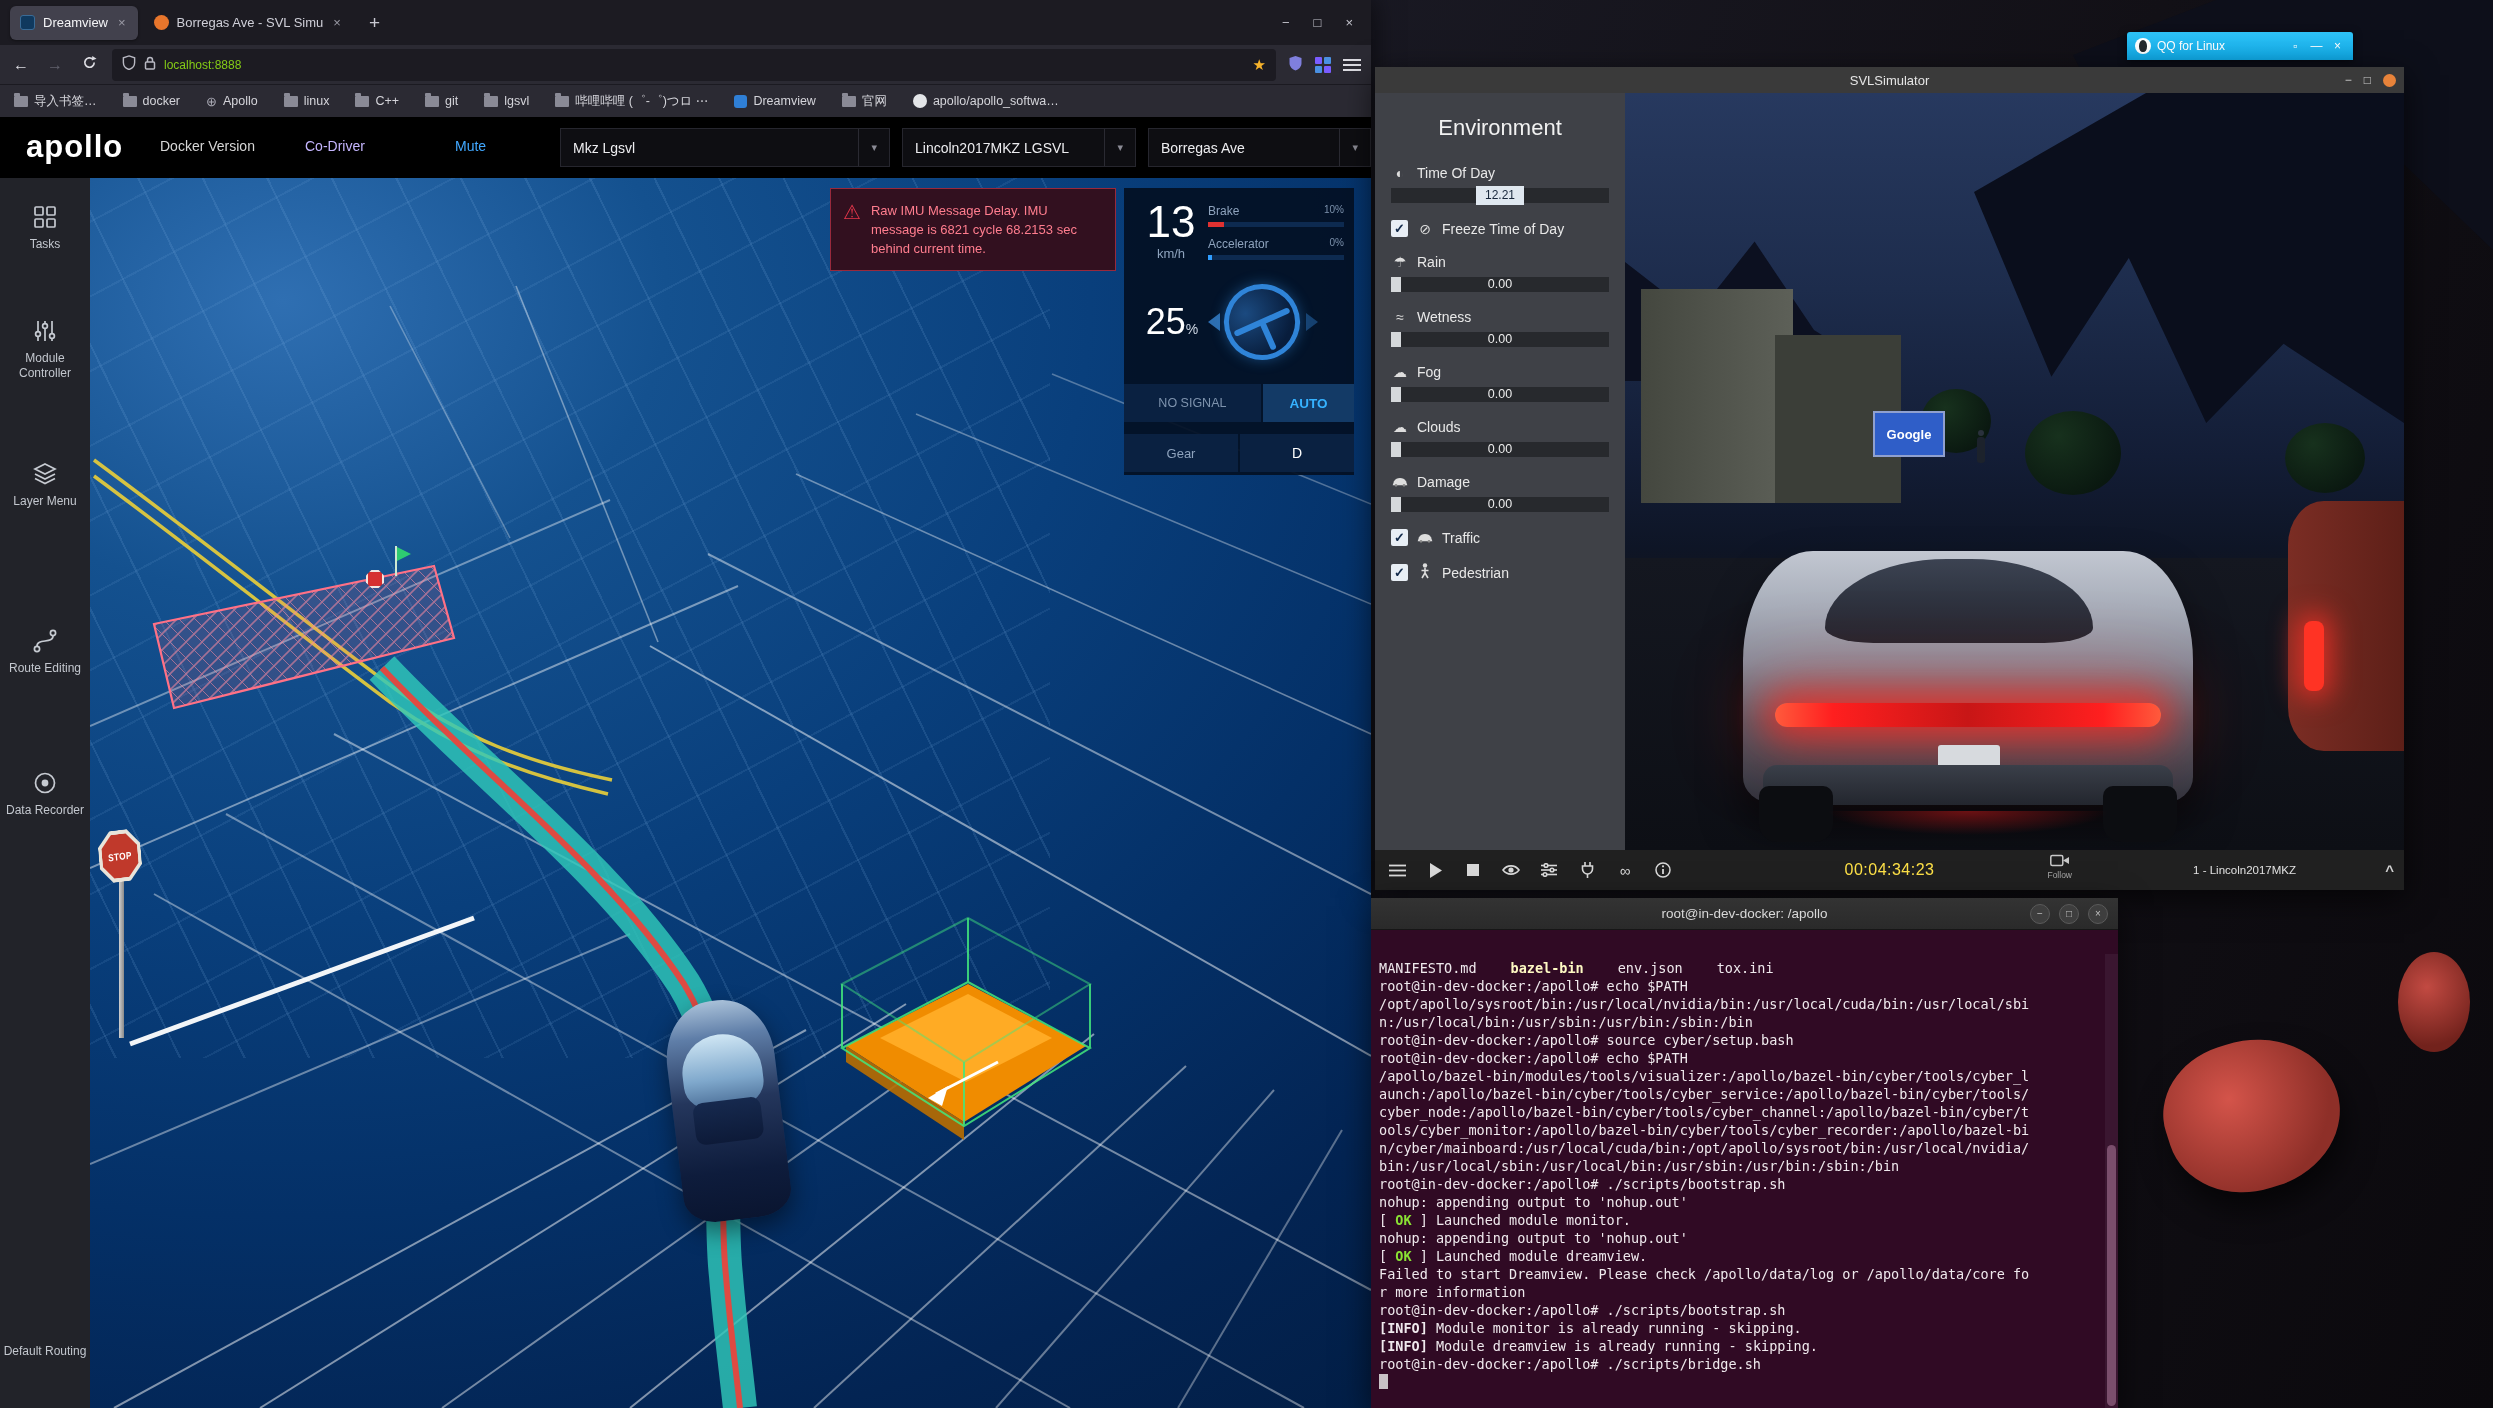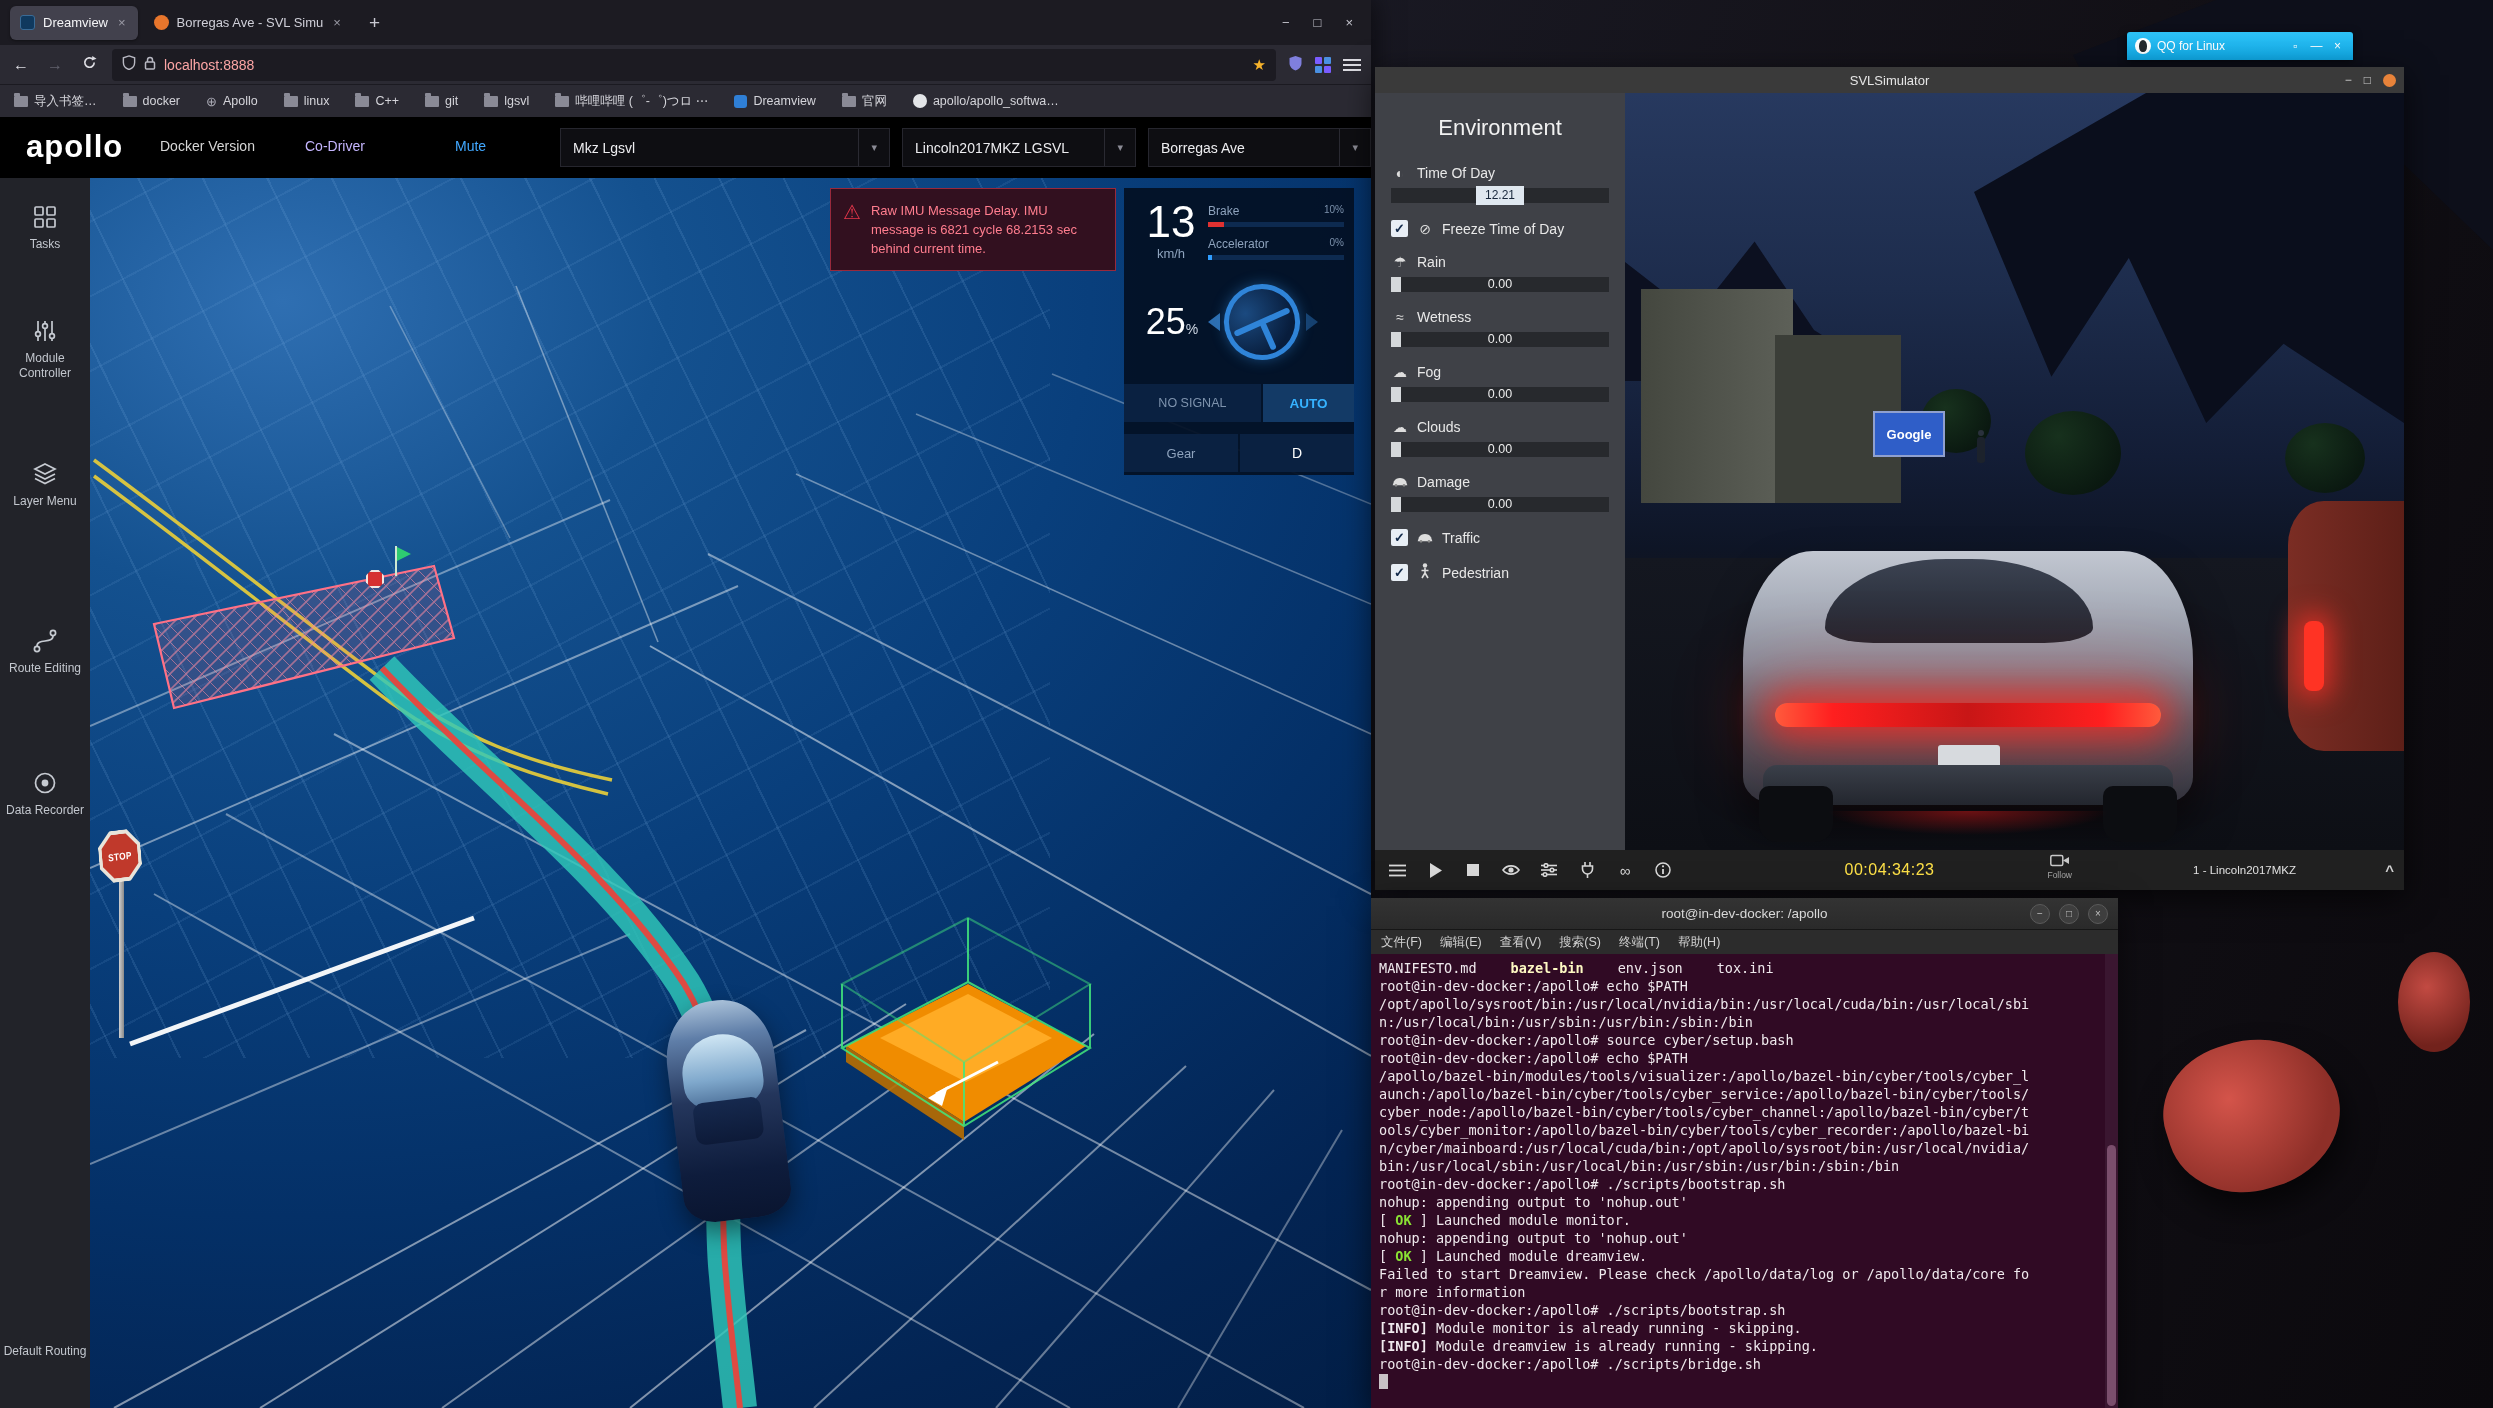--- a/index.html
+++ b/index.html
@@ -30,21 +30,21 @@
 .fav-dv{background:#10395e;border:1px solid #3a6b96}
 .fav-svl{background:#e8762c;border-radius:50%}
 .tab-title{white-space:nowrap;overflow:hidden;text-overflow:ellipsis;max-width:165px}
 .tab-close{color:#9a9aa5;font-size:13px;padding:0 2px}
 .newtab{color:#c9c9d2;font-size:19px;padding:0 10px}
 .winctl{margin-left:auto;display:flex;gap:24px;color:#c3c3cc;font-size:13px;padding-right:8px}
 .navbar{height:40px;background:#2b2a33;display:flex;align-items:center;padding:0 10px;gap:12px;border-bottom:1px solid #1b1a21}
 .nav-ic{color:#dcdce2;font-size:16px;width:22px;text-align:center}
 .nav-ic.dim{color:#62626e}
 .urlbar{flex:1;height:32px;background:#1c1b22;border-radius:4px;display:flex;align-items:center;padding:0 10px;gap:8px}
-.url-text{color:#fca5a5;font-size:14px;flex:1}
+.url-text{color:#84cc16;font-size:12px;flex:1}
 .star{color:#f7b32b;font-size:15px}
 .ext-grid{width:16px;height:16px;display:grid;grid-template-columns:7px 7px;gap:2px}
 .ext-grid i{width:7px;height:7px;border-radius:1px}
 .hamb{width:18px;height:12px;border-top:2px solid #dcdce2;border-bottom:2px solid #dcdce2;position:relative}
 .hamb::after{content:"";position:absolute;left:0;right:0;top:3px;height:2px;background:#dcdce2}
 .bookmarks{height:32px;background:#2b2a33;display:flex;align-items:center;padding:0 14px;gap:26px;font-size:12.5px;color:#d4d4da;overflow:hidden}
 .bm{display:flex;align-items:center;gap:6px;white-space:nowrap}
 .folder{width:14px;height:11px;background:#8a8a96;border-radius:1px;position:relative;flex:none}
 .folder::before{content:"";position:absolute;left:0;top:-3px;width:6px;height:3px;background:#8a8a96;border-radius:1px 1px 0 0}
 .gh{width:14px;height:14px;border-radius:50%;background:#e3e5e8;flex:none}
@@ -718,28 +718,20 @@
 
   <div class="term">
     <div class="term-tb">
       <span class="term-title">root@in-dev-docker: /apollo</span>
       <span class="term-btns">
         <span class="tbtn">−</span>
         <span class="tbtn">□</span>
         <span class="tbtn">×</span>
       </span>
     </div>
-    <div class="term-menu">
-      <span>文件(F)</span>
-      <span>编辑(E)</span>
-      <span>查看(V)</span>
-      <span>搜索(S)</span>
-      <span>终端(T)</span>
-      <span>帮助(H)</span>
-    </div>
     <div class="term-body">
       <div class="tl"><span class="ls-i">MANIFESTO.md</span><span class="ls-i c-dir">bazel-bin</span><span class="ls-i">env.json</span><span>tox.ini</span></div>
       <div class="tl">root@in-dev-docker:/apollo# echo $PATH</div>
       <div class="tl">/opt/apollo/sysroot/bin:/usr/local/nvidia/bin:/usr/local/cuda/bin:/usr/local/sbi</div>
       <div class="tl">n:/usr/local/bin:/usr/sbin:/usr/bin:/sbin:/bin</div>
       <div class="tl">root@in-dev-docker:/apollo# source cyber/setup.bash</div>
       <div class="tl">root@in-dev-docker:/apollo# echo $PATH</div>
       <div class="tl">/apollo/bazel-bin/modules/tools/visualizer:/apollo/bazel-bin/cyber/tools/cyber_l</div>
       <div class="tl">aunch:/apollo/bazel-bin/cyber/tools/cyber_service:/apollo/bazel-bin/cyber/tools/</div>
       <div class="tl">cyber_node:/apollo/bazel-bin/cyber/tools/cyber_channel:/apollo/bazel-bin/cyber/t</div>

